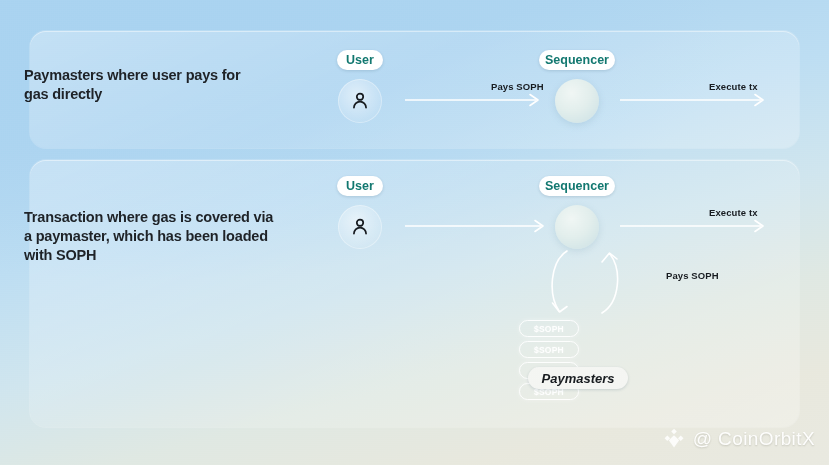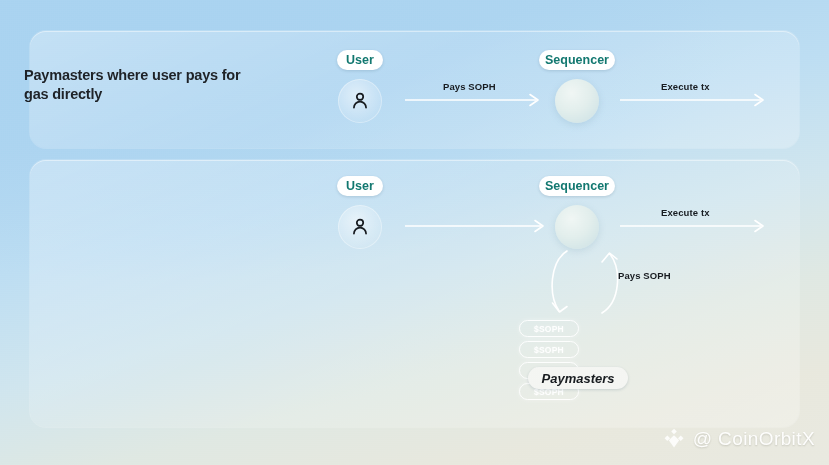--- a/index.html
+++ b/index.html
@@ -69,21 +69,21 @@
     position:absolute;width:44px;height:44px;border-radius:50%;
     background:radial-gradient(circle at 38% 32%, #f0f6f4 0%, #e2eeec 45%, #d6e7e8 72%, #cfe2e6 100%);
     box-shadow:0 2px 7px rgba(110,150,175,.22);
   }
 
   
   .arrow{position:absolute;}
   .arrow svg{display:block;overflow:visible;}
   .arrow-label{
     position:absolute;font-size:9.5px;font-weight:700;color:#14181d;
-    white-space:nowrap;letter-spacing:.1px;
+    white-space:nowrap;letter-spacing:.1px;margin-left:48px;
   }
   .arrow-label.multi{white-space:normal;text-align:center;line-height:1.32;}
 
   
   #token-grid{
     position:absolute;left:519px;top:320px;width:122px;
     display:flex;flex-wrap:wrap;gap:4px 15px;align-items:center;
   }
   .token{
     width:58px;height:15px;border-radius:999px;
@@ -142,20 +142,21 @@
   <div class="arrow" style="left:620px;top:93px;">
     <svg width="150" height="14" viewBox="0 0 150 14">
       <line x1="0" y1="7" x2="141" y2="7" stroke="#ffffff" stroke-width="1.6"></line>
       <polyline points="135,1.5 143,7 135,12.5" fill="none" stroke="#ffffff" stroke-width="1.6" stroke-linecap="round" stroke-linejoin="round"></polyline>
     </svg>
   </div>
   <div class="arrow-label" style="left:661px;top:81px;">Execute tx</div>
 
   <div class="panel" id="panel-2"></div>
 
+  <div class="panel-caption" id="caption-2">Transaction where gas is covered via a paymaster, which has been loaded with SOPH</div>
 
   <div class="pill" style="left:337px;top:176px;width:46px;height:20px;">User</div>
 
   <div class="avatar" style="left:338px;top:205px;">
     <svg width="22" height="22" viewBox="0 0 24 24" aria-hidden="true">
       <circle cx="12" cy="7.4" r="3.5" fill="none" stroke="#14181d" stroke-width="1.9"></circle>
       <path d="M5.4 19.2a6.6 6.6 0 0 1 13.2 0" fill="none" stroke="#14181d" stroke-width="1.9" stroke-linecap="round"></path>
     </svg>
   </div>
 

